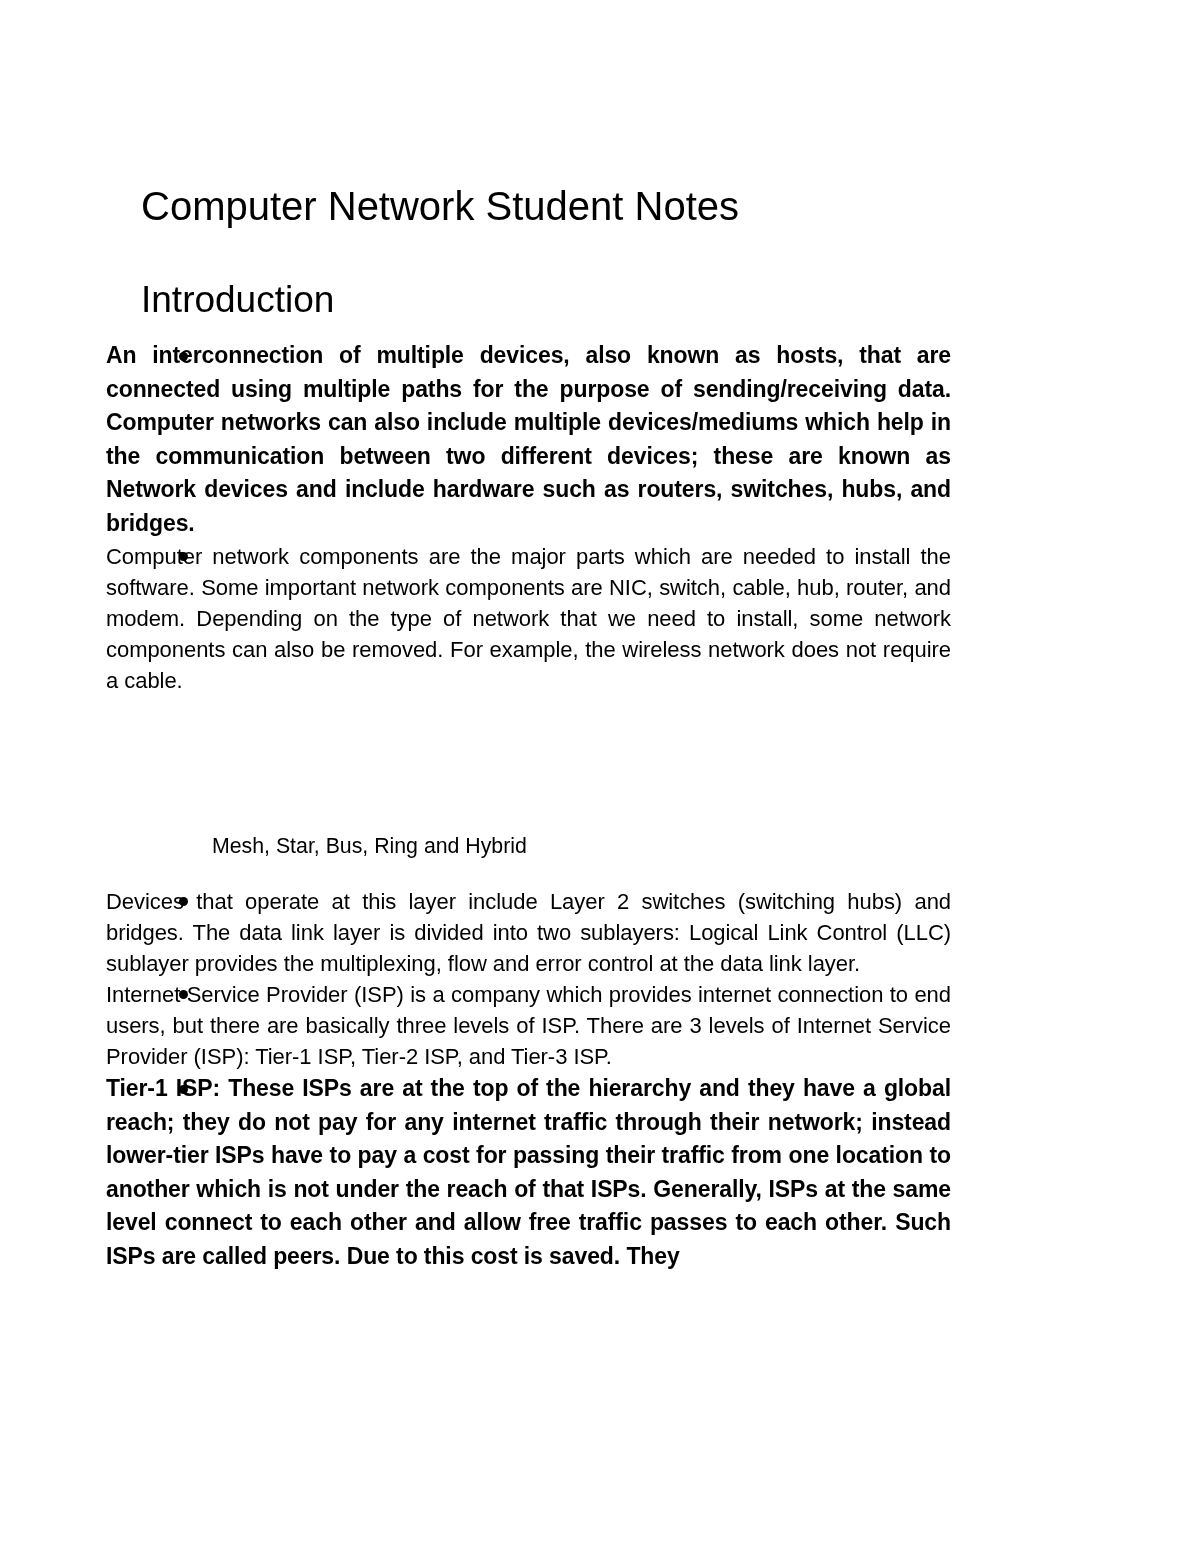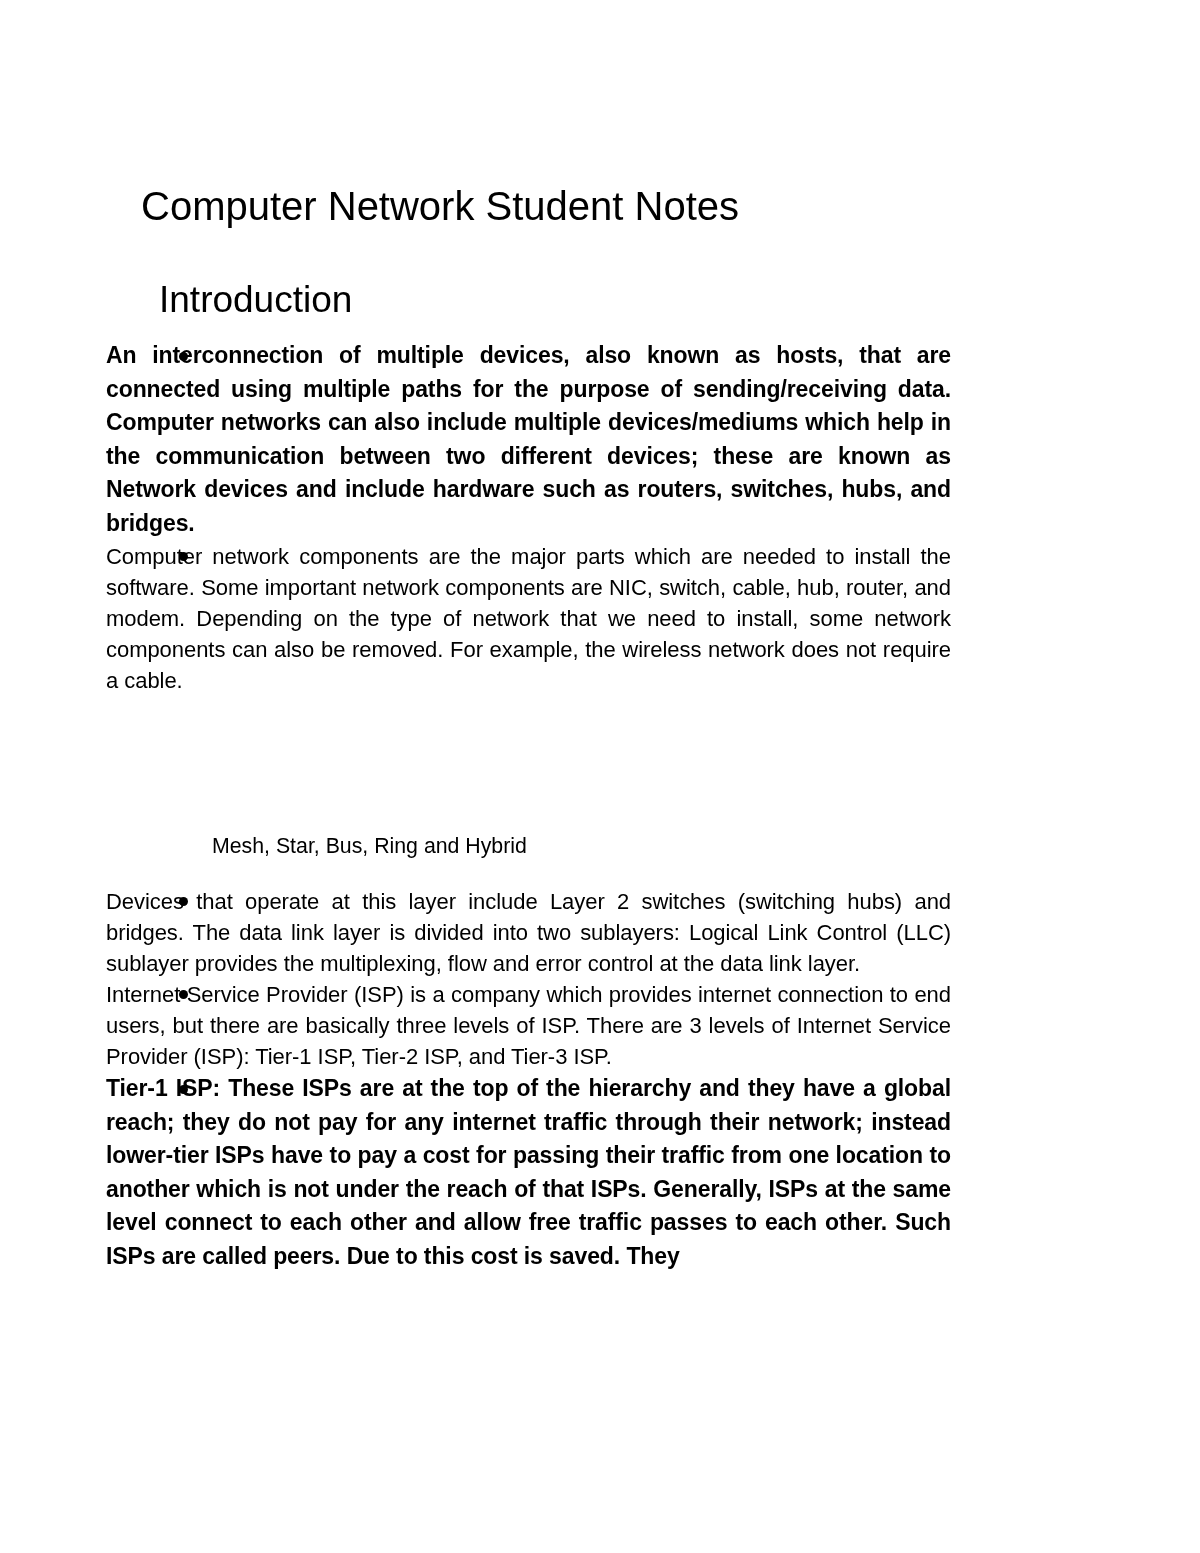--- a/index.html
+++ b/index.html
@@ -1,19 +1,19 @@
 <!DOCTYPE html>
 <html><head>
 <meta charset="utf-8">
 <style>
   html, body { margin: 0; padding: 0; background: #ffffff; }
   body { width: 1200px; height: 1553px; overflow: hidden; position: relative; font-family: "Liberation Sans", sans-serif; color: #000; }
   .page { position: absolute; left: 0; top: 0; width: 1048px; height: 1553px; background: #fff; }
   .title { position: absolute; left: 141px; top: 182px; font-size: 40px; line-height: 48px; font-weight: normal; margin: 0; white-space: nowrap; }
-  .heading { position: absolute; left: 159px; top: 278px; font-size: 37px; line-height: 44px; font-weight: normal; margin: 0; white-space: nowrap; }
+  .heading { position: absolute; left: 141px; top: 278px; font-size: 37px; line-height: 44px; font-weight: normal; margin: 0; white-space: nowrap; }
   ul.list { list-style: none; margin: 0; padding: 0; position: absolute; left: 0; width: 1200px; }
   .item { position: relative; padding-left: 106px; width: 845px; text-align: justify; text-align-last: left; }
   .item .bullet { position: absolute; left: 179px; width: 9px; height: 9px; border-radius: 50%; background: #000; }
   .bold { font-weight: bold; font-size: 23px; line-height: 33.6px; letter-spacing: -0.1px; }
   .bold .bullet { top: 13px; }
   .reg { font-size: 22px; line-height: 31px; letter-spacing: -0.05px; }
   .reg .bullet { top: 11px; }
   .plain { position: absolute; left: 212px; font-size: 21.3px; line-height: 31px; white-space: nowrap; }
 </style>
 </head>

